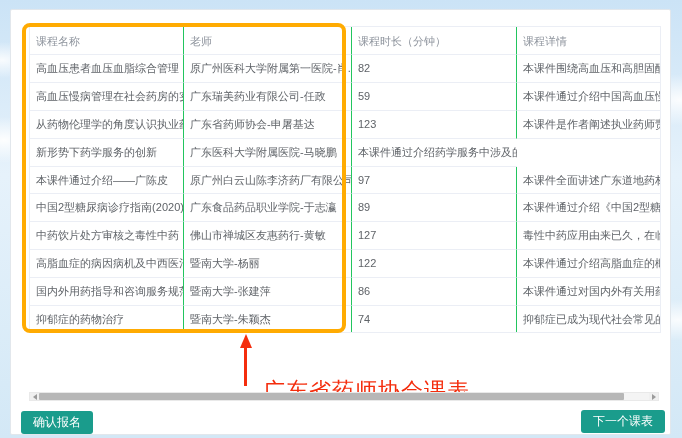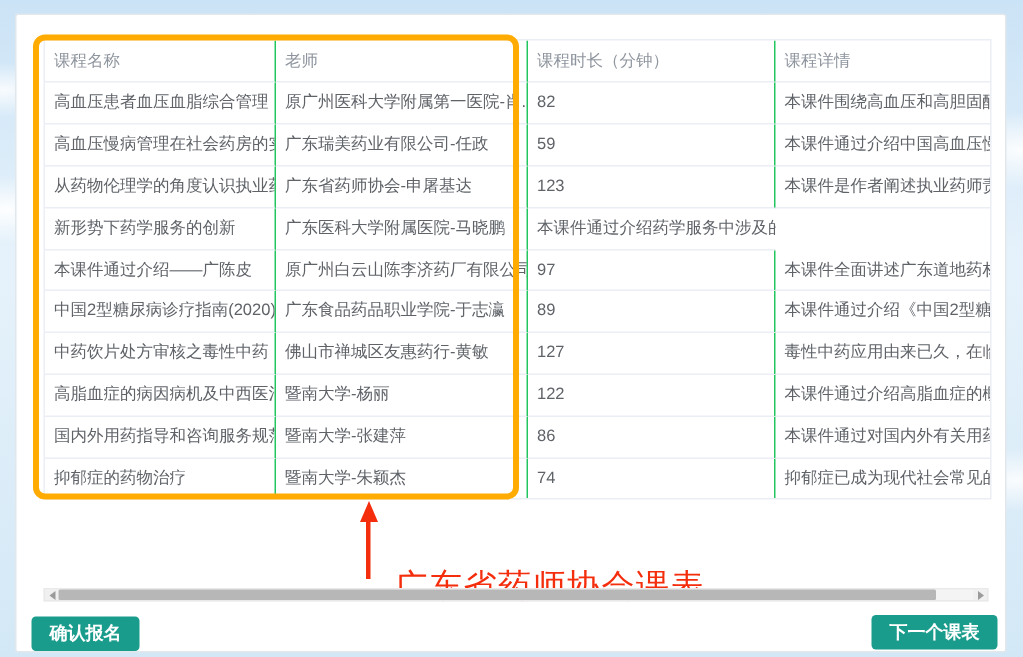--- a/index.html
+++ b/index.html
@@ -58,21 +58,21 @@
   .hs-btn { width:9px; height:100%; background:#f0f0f0; display:flex;
     align-items:center; justify-content:center; flex:0 0 auto; }
   .tri-l { width:0;height:0;border-top:3px solid transparent;border-bottom:3px solid transparent;border-right:4px solid #9b9b9b; }
   .tri-r { width:0;height:0;border-top:3px solid transparent;border-bottom:3px solid transparent;border-left:4px solid #9b9b9b; }
   .hs-thumb { width:585px; height:7px; background:#b7b7b7; border-radius:1px; flex:0 0 auto; }
   .hs-rest { flex:1; }
   
   .btn {
     position:absolute; height:23px; background:#1a9c8c; color:#fff; border:none;
     border-radius:3px; font-size:12px; font-family:inherit; padding:0 12px;
-    cursor:pointer; line-height:23px;font-weight:bold;
+    cursor:pointer; line-height:23px;
   }
   .btn-confirm { left:10px; top:401px; }
   .btn-next { left:570px; top:400px; }
 </style>
 </head>
 <body>
 
 <div class="panel">
 
   <div class="table-wrap">

